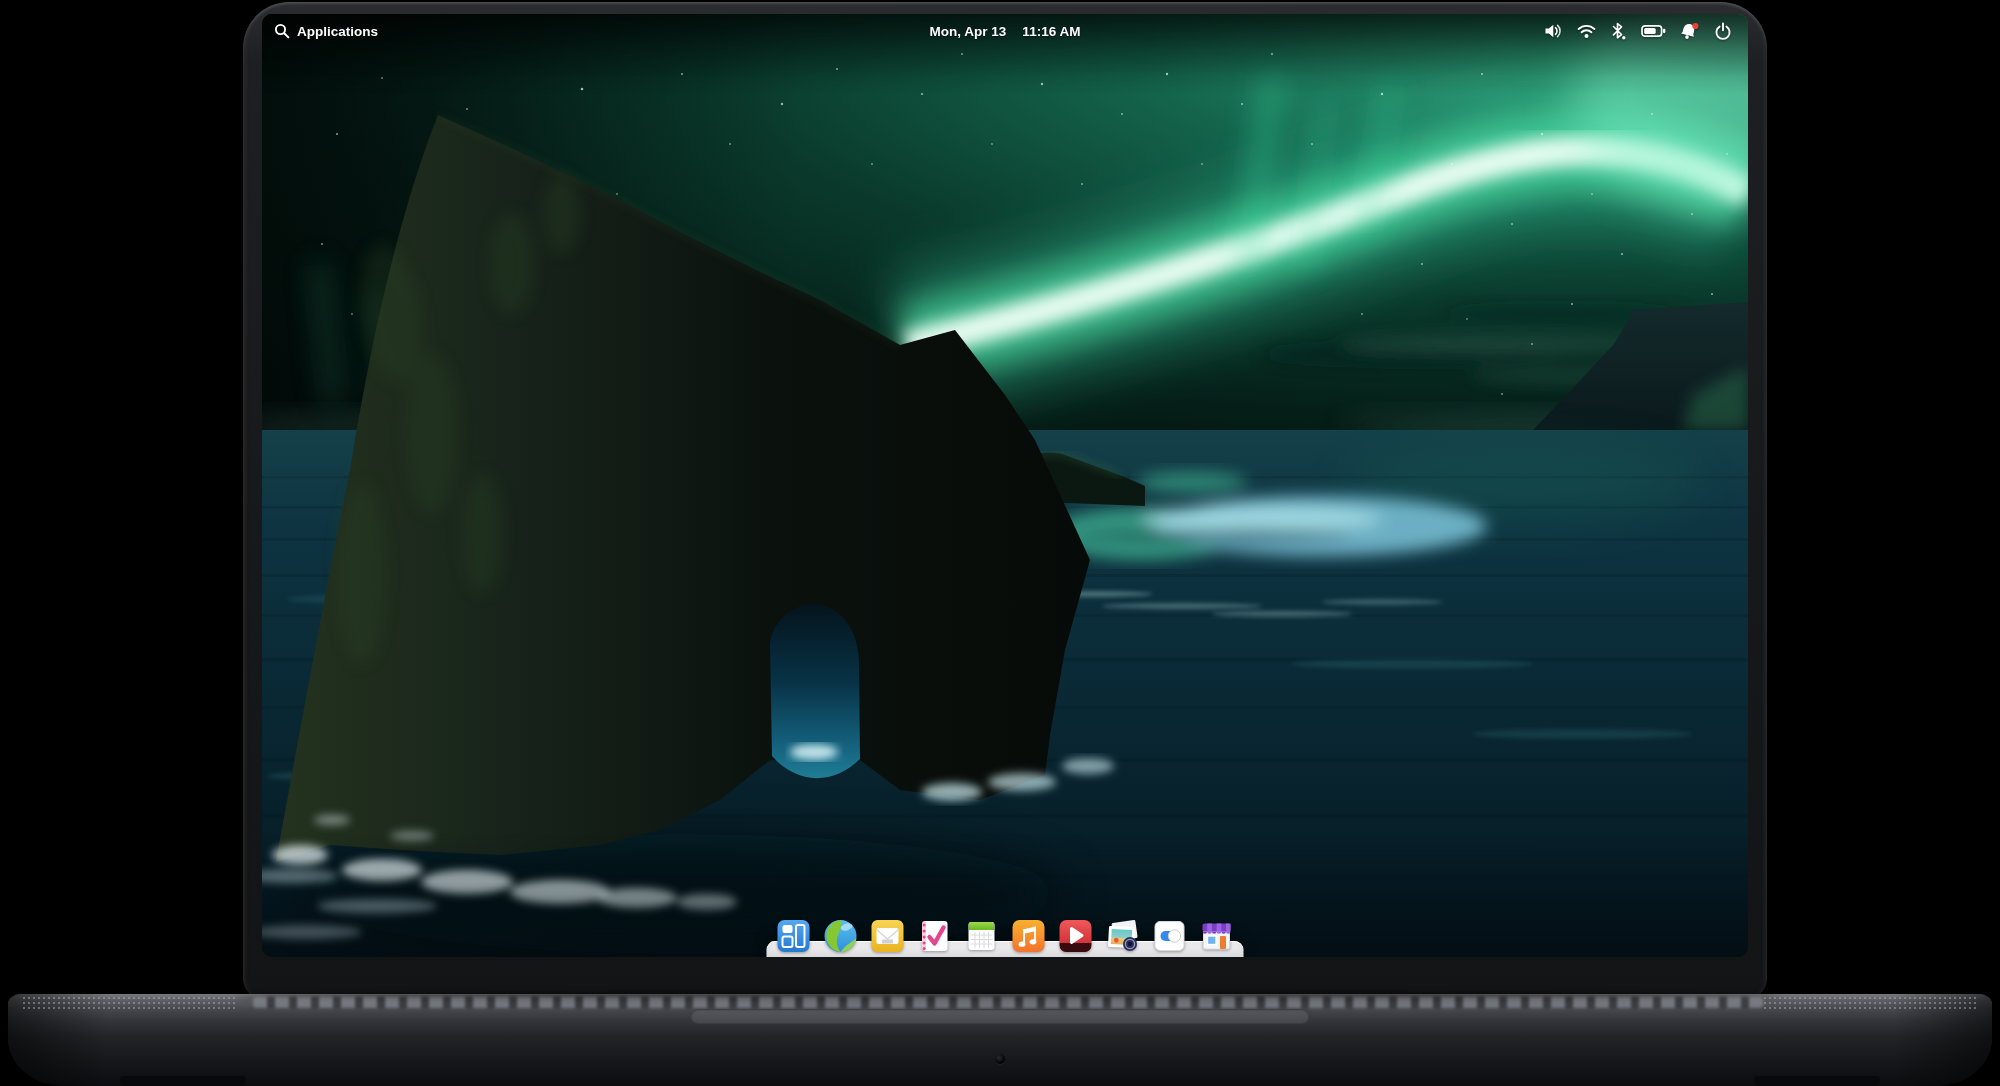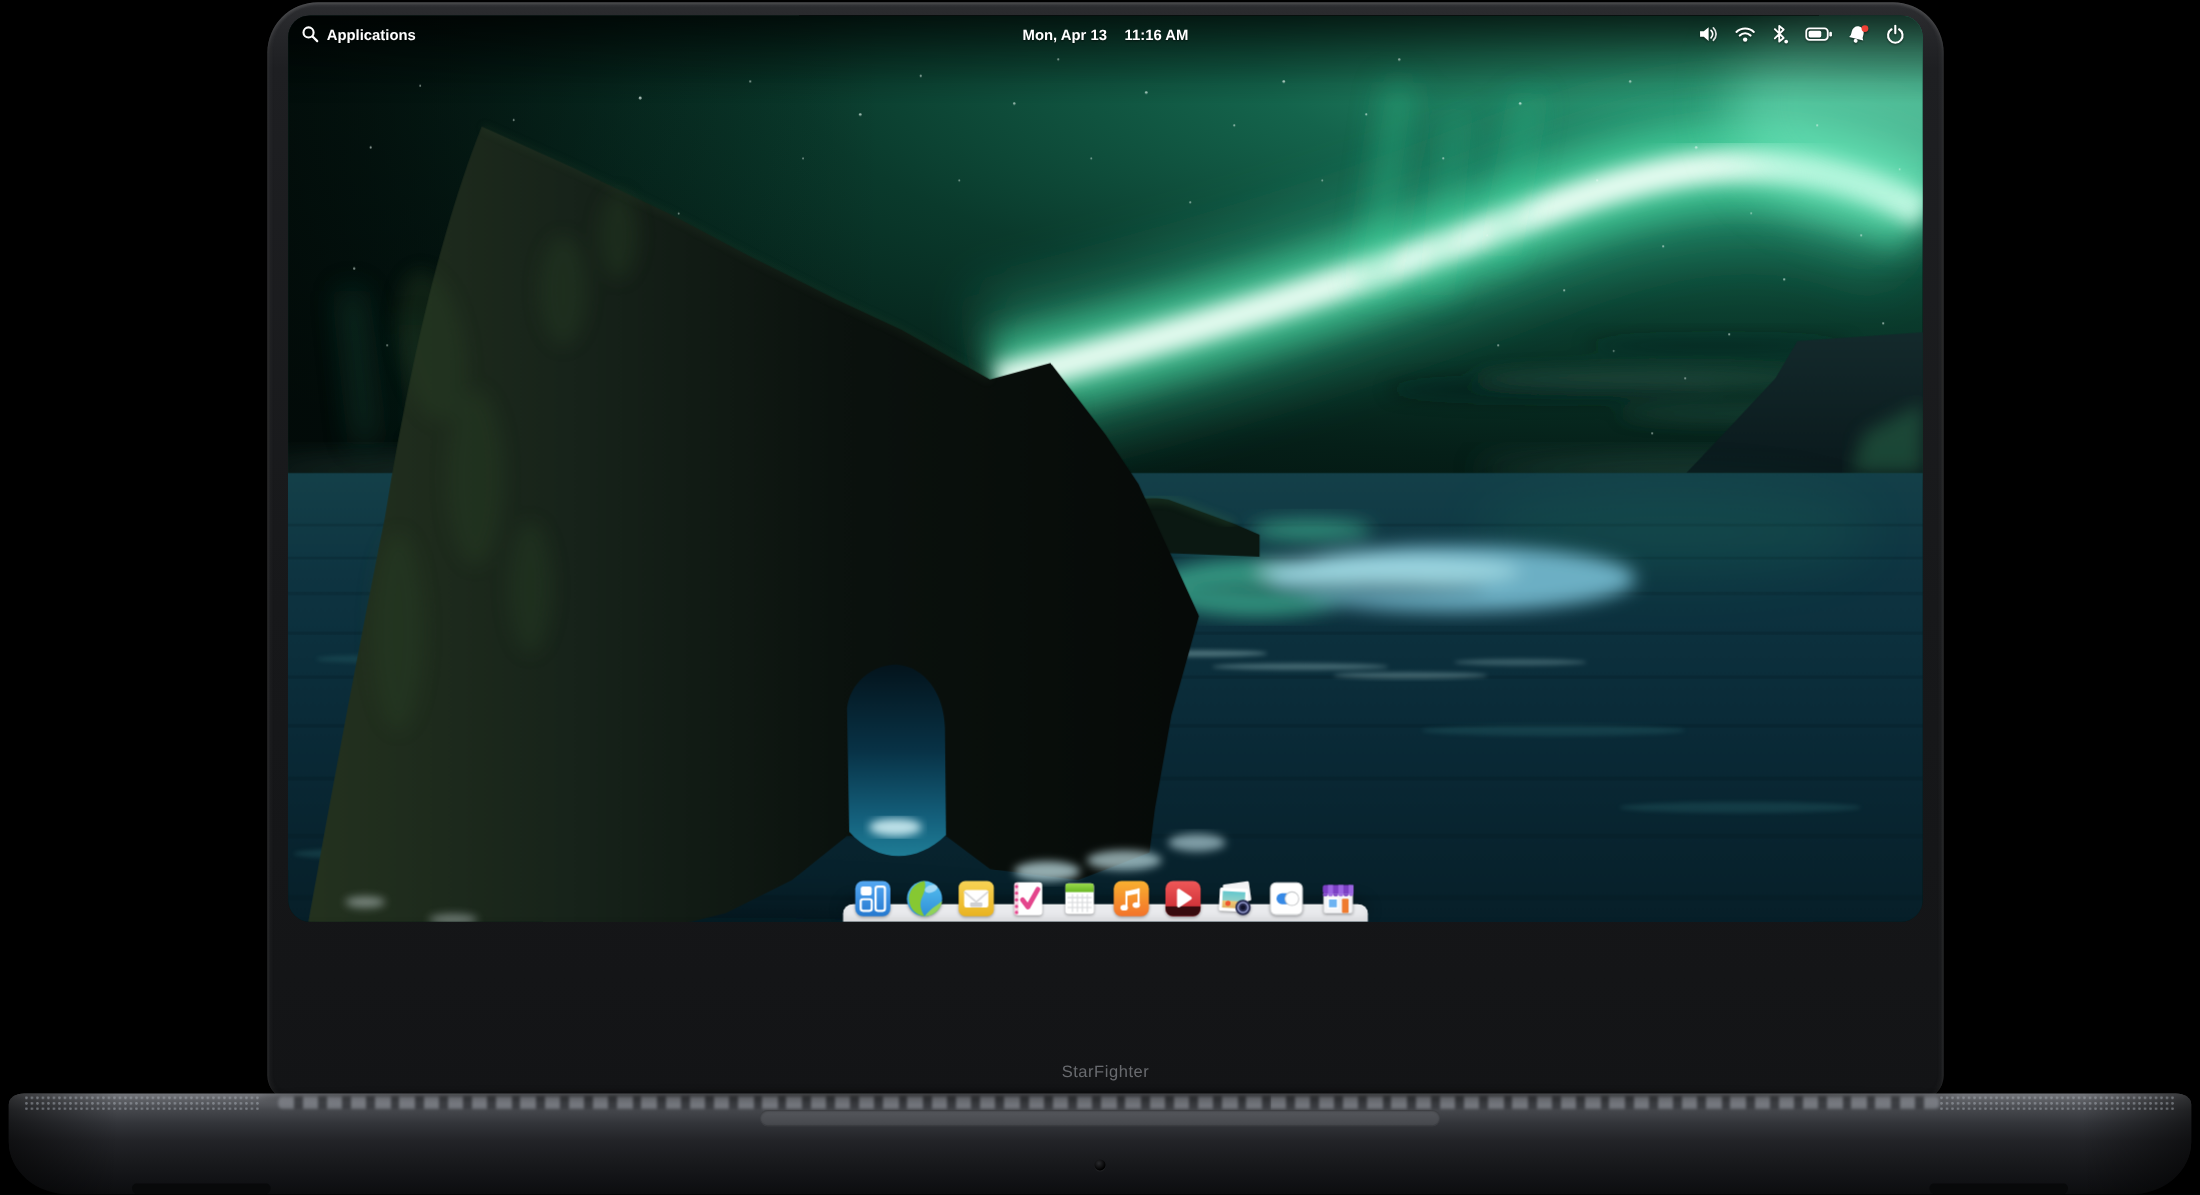--- a/index.html
+++ b/index.html
@@ -7,22 +7,22 @@
        font-family:"Liberation Sans",sans-serif;}
 
   
   .lid{position:absolute;left:243px;top:2px;width:1524px;height:998px;
        background:linear-gradient(180deg,#2c2d30,#1e1f22 6%,#17181a 55%,#131416);
        border-radius:46px 46px 22px 22px;
        box-shadow:inset 0 2px 3px rgba(255,255,255,.14),
                   inset 3px 0 4px rgba(255,255,255,.06),
                   inset -3px 0 4px rgba(255,255,255,.06),
                   inset 0 -2px 5px rgba(0,0,0,.55);}
-  .screen{position:absolute;left:19px;top:12px;width:1486px;height:824px;
-          border-radius:20px;overflow:hidden;background:#031a14;}
+  .screen{position:absolute;left:19px;top:12px;width:1486px;height:943px;
+          border-radius:10px;overflow:hidden;background:#031a14;}
   .wallpaper{position:absolute;inset:0;}
   .bezel-label{position:absolute;left:0;right:0;top:964px;text-align:center;
           color:#7e8085;font-size:15px;letter-spacing:.5px;opacity:.8;}
 
   
   .panel{position:absolute;top:0;left:0;right:0;height:34px;display:flex;align-items:center;
          color:#fff;font-size:13.5px;font-weight:700;z-index:4;
          background:linear-gradient(180deg,rgba(0,0,0,.45),rgba(0,0,0,.16));
          text-shadow:0 1px 2px rgba(0,0,0,.6);}
   .panel-fade{position:absolute;top:34px;left:0;right:0;height:28px;z-index:3;pointer-events:none;
@@ -540,21 +540,20 @@
             </g>
             <rect x="9" y="18" width="8.5" height="8.5" fill="#6db3f2" stroke="#fff" stroke-width="1.4"></rect>
             <rect x="21.5" y="18" width="6" height="13" rx="1" fill="#ef7b2e"></rect>
           </svg>
         </div>
 
       </div>
     </div>
   </div>
 
-  <div class="bezel-label">StarFighter</div>
 </div>
 
 <div class="base">
   <div class="hinge-shadow"></div>
   <div class="grille left"></div>
   <div class="grille right"></div>
   <div class="kb-blur"></div>
   <div class="lip"></div>
   <div class="pinhole"></div>
   <div class="foot left"></div>

